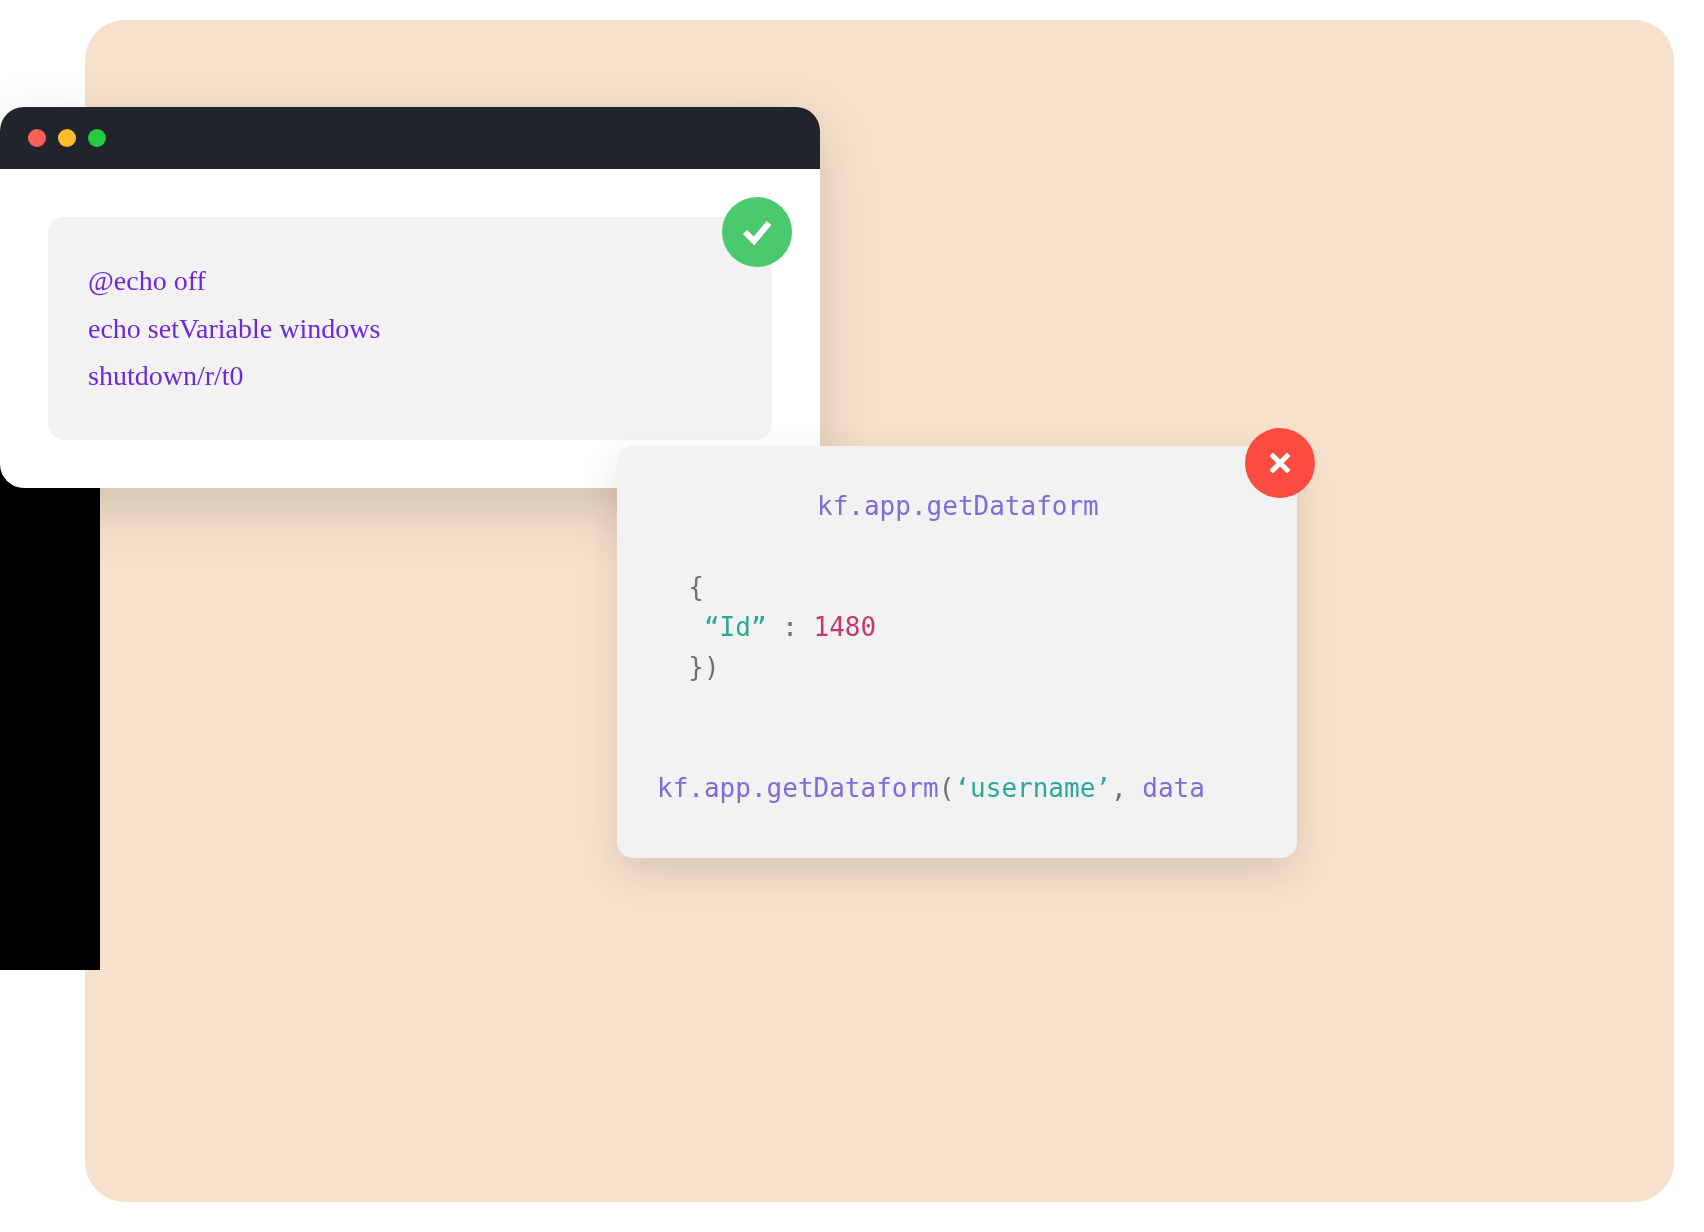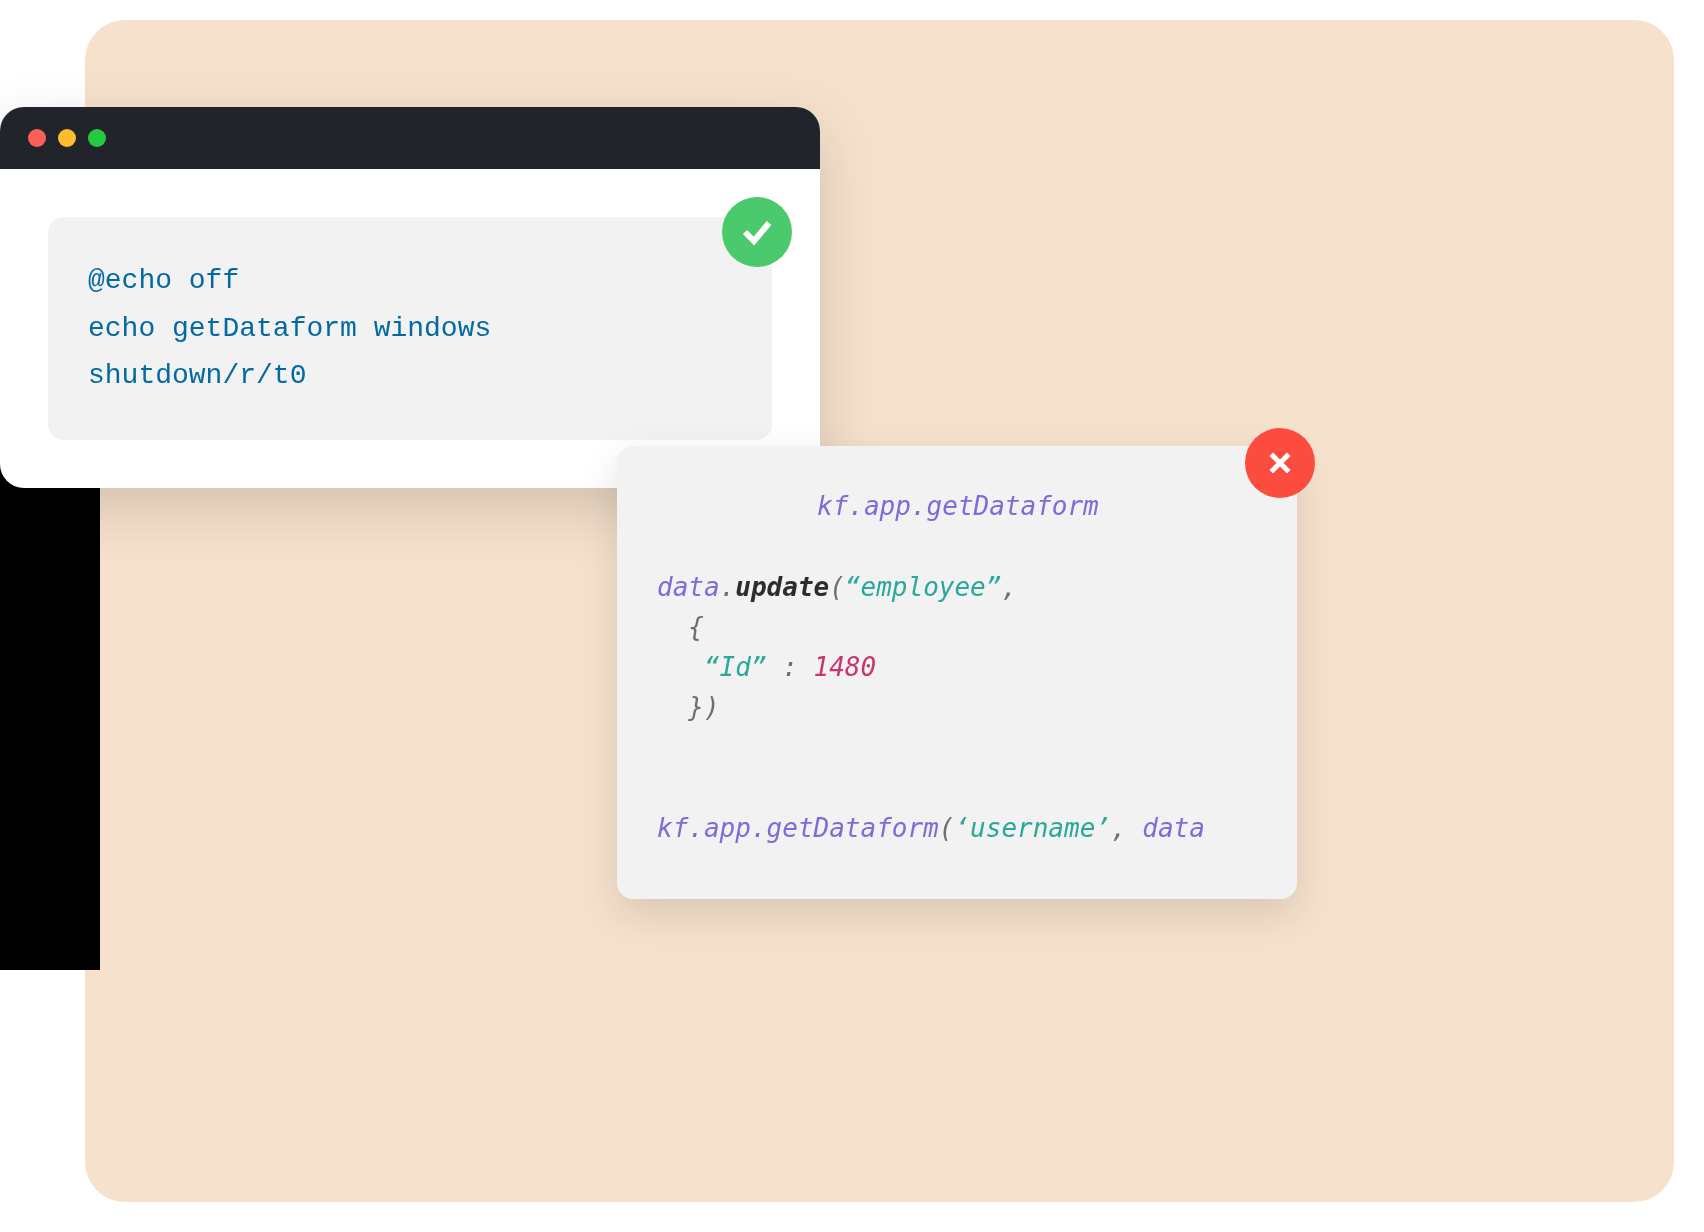--- a/index.html
+++ b/index.html
@@ -72,24 +72,24 @@
     }
     
     .code-block-left {
       background: #f2f2f2;
       border-radius: 16px;
       padding: 40px 40px;
       position: relative;
     }
     
     .code-line {
-      font-family: Liberation Mono, monospace;
+      font-family: Liberation Serif, serif;
       font-size: 28px;
       line-height: 1.7;
-      color: #0369a1;
+      color: #6d28d9;
       white-space: pre;
     }
     
     .check-badge {
       position: absolute;
       top: -20px;
       right: -20px;
       width: 70px;
       height: 70px;
       background: #4ac96d;
@@ -137,21 +137,20 @@
       stroke: #ffffff;
       stroke-width: 4;
       fill: none;
     }
     
     .code-line-right {
       font-family: 'SF Mono', 'Monaco', 'Consolas', monospace;
       font-size: 26px;
       line-height: 1.55;
       white-space: pre;
-      font-style: italic;
     }
     
     .tok-purple { color: #7a6ed8; }
     .tok-gray { color: #6b6f76; }
     .tok-dark { color: #2b2d31; font-weight: 600; }
     .tok-teal { color: #2aa89a; }
     .tok-pink { color: #c9366e; }
     
     .indent-1 { padding-left: 160px; }
   </style>
@@ -169,39 +168,38 @@
     <div class="traffic-light traffic-green"></div>
   </div>
   <div class="terminal-body">
     <div class="code-block-left">
       <div class="check-badge">
         <svg viewBox="0 0 24 24">
           <polyline points="4,12 10,18 20,6"></polyline>
         </svg>
       </div>
       <div class="code-line">@echo off</div>
-      <div class="code-line">echo getDataform windows</div>
+      <div class="code-line">echo setVariable windows</div>
       <div class="code-line">shutdown/r/t0</div>
     </div>
   </div>
 </div>
 
 <div class="code-card-right">
   <div class="close-badge">
     <svg viewBox="0 0 24 24">
       <line x1="5" y1="5" x2="19" y2="19"></line>
       <line x1="19" y1="5" x2="5" y2="19"></line>
     </svg>
   </div>
 
   <div class="code-line-right indent-1"><span class="tok-purple">kf.app.getDataform</span></div>
 
   <div class="code-line-right">&nbsp;</div>
 
-  <div class="code-line-right"><span class="tok-purple">data</span><span class="tok-gray">.</span><span class="tok-dark">update</span><span class="tok-gray">(</span><span class="tok-teal">“employee”</span><span class="tok-gray">,</span></div>
 
   <div class="code-line-right"><span class="tok-gray">  {</span></div>
 
   <div class="code-line-right"><span class="tok-teal">   “Id”</span><span class="tok-gray"> : </span><span class="tok-pink">1480</span></div>
 
 
   <div class="code-line-right"><span class="tok-gray">  })</span></div>
 
   <div class="code-line-right">&nbsp;</div>
   <div class="code-line-right">&nbsp;</div>

